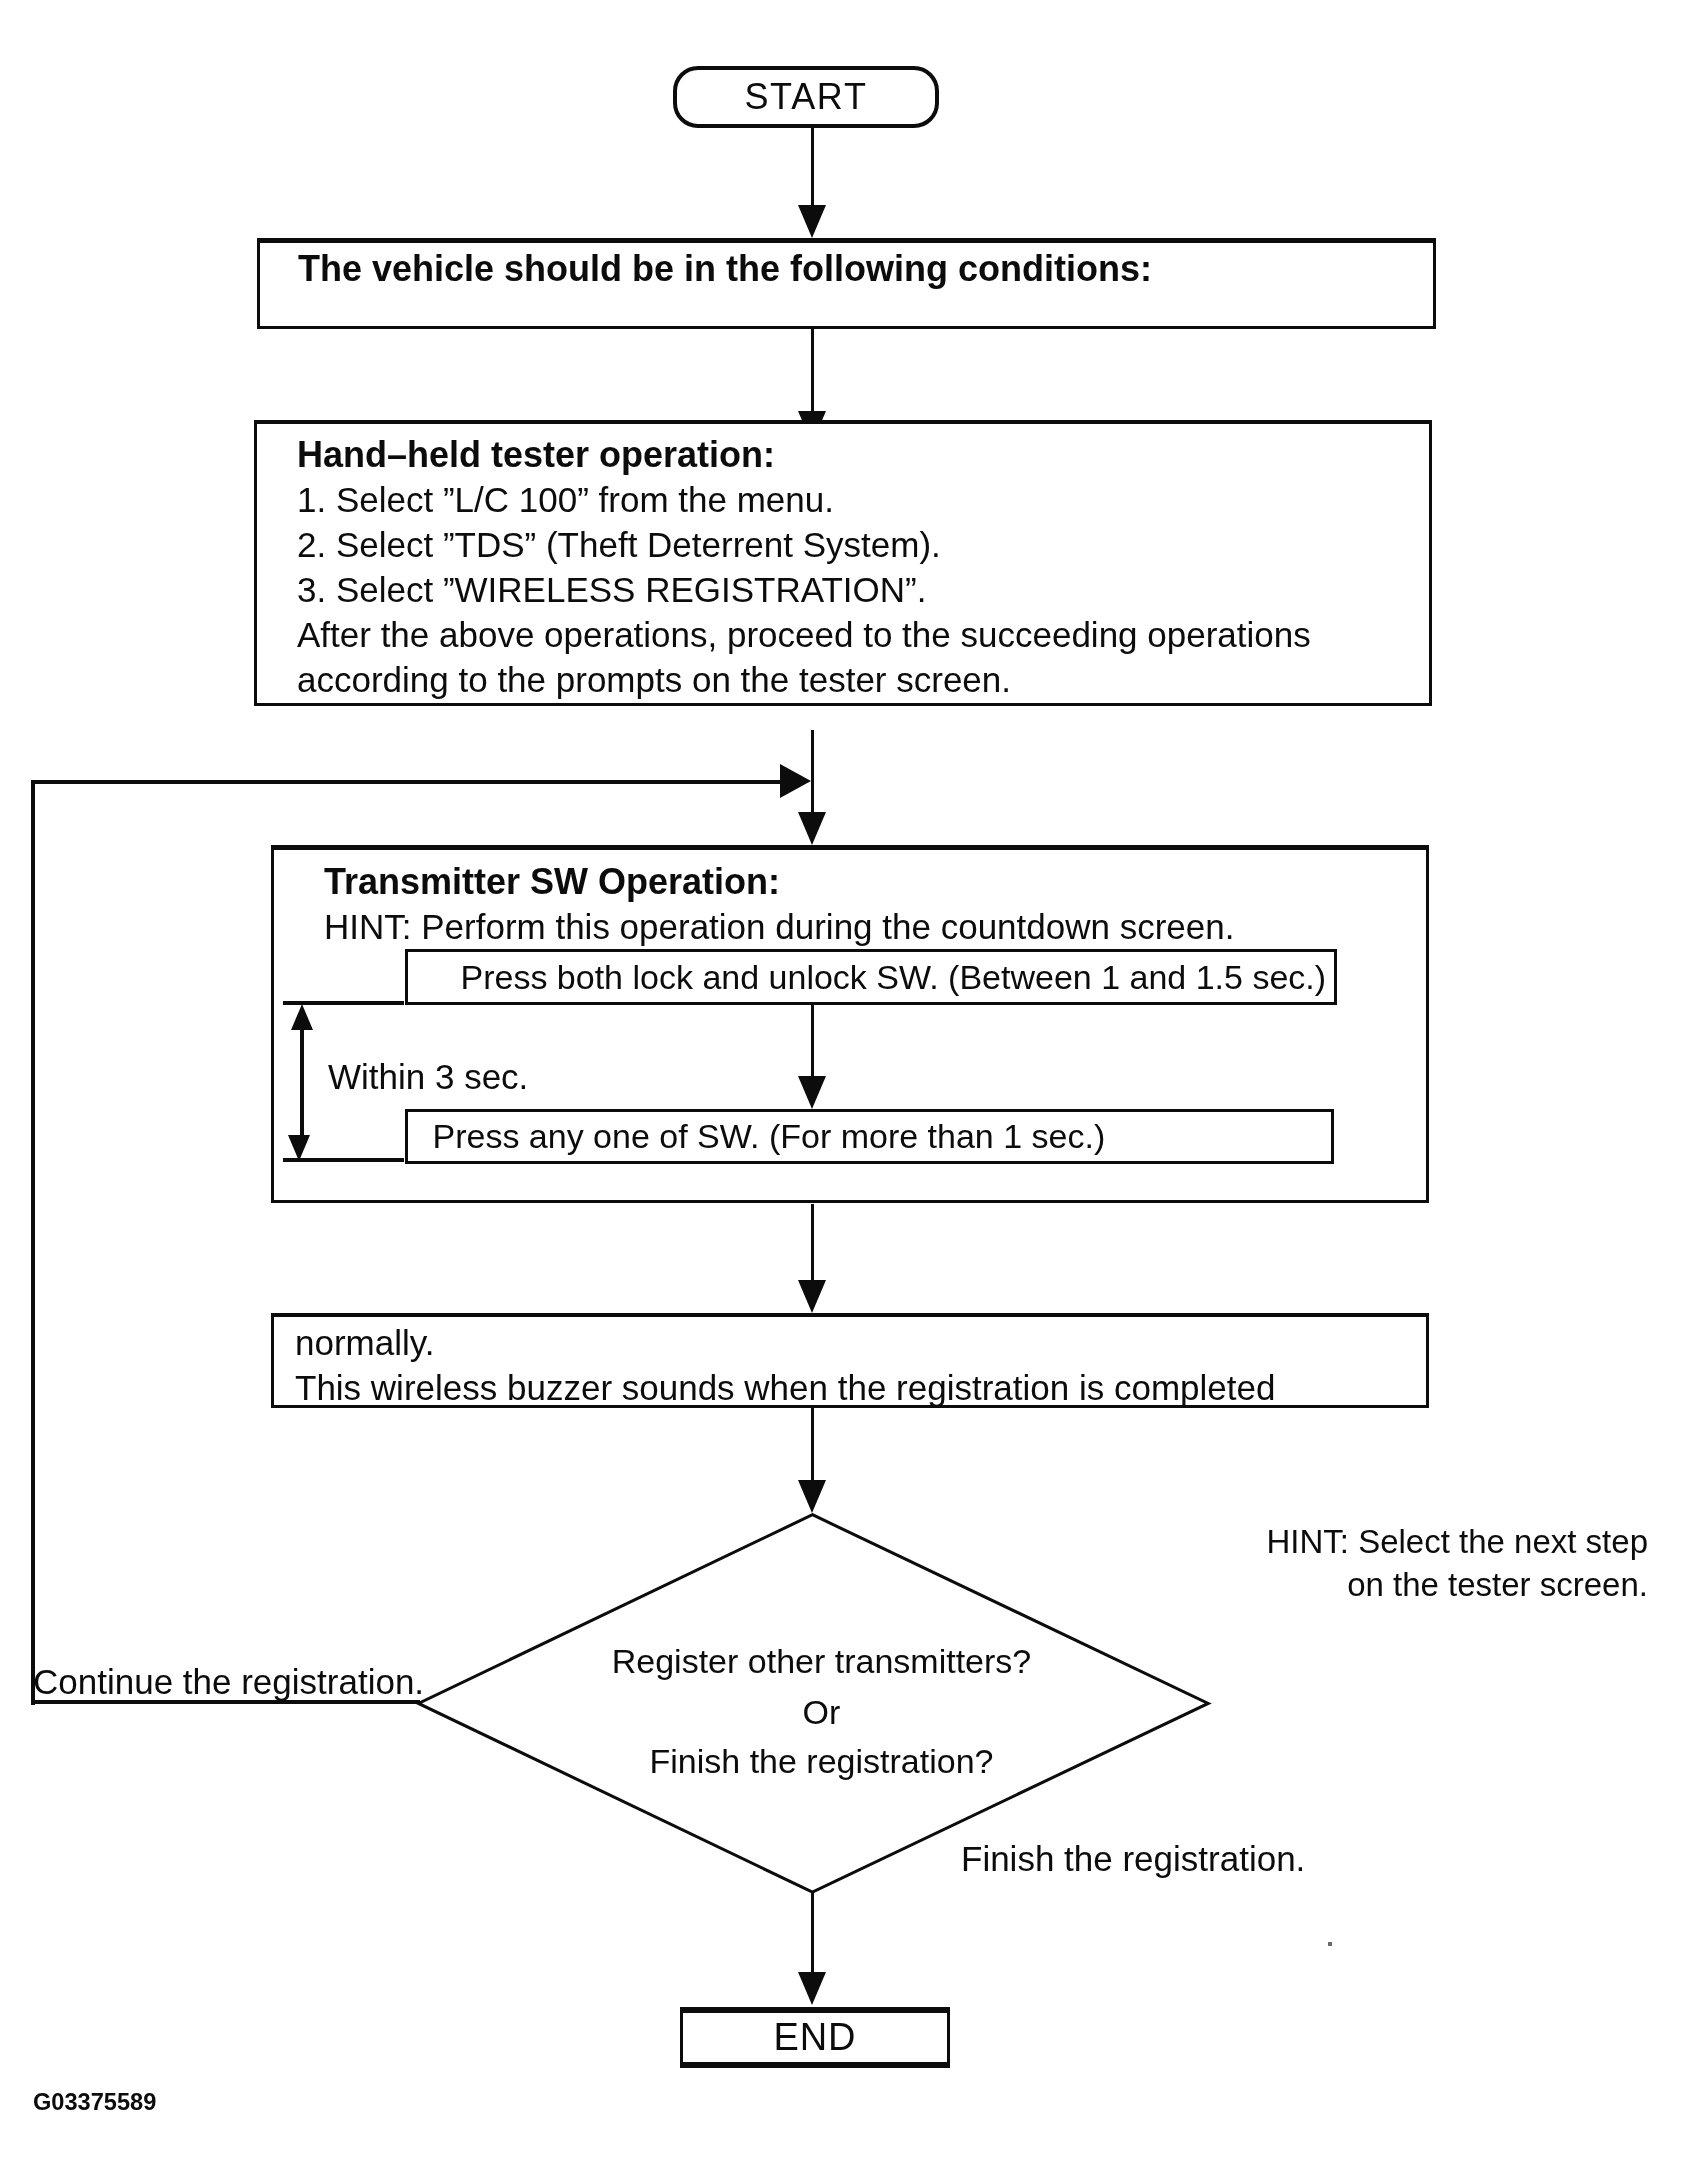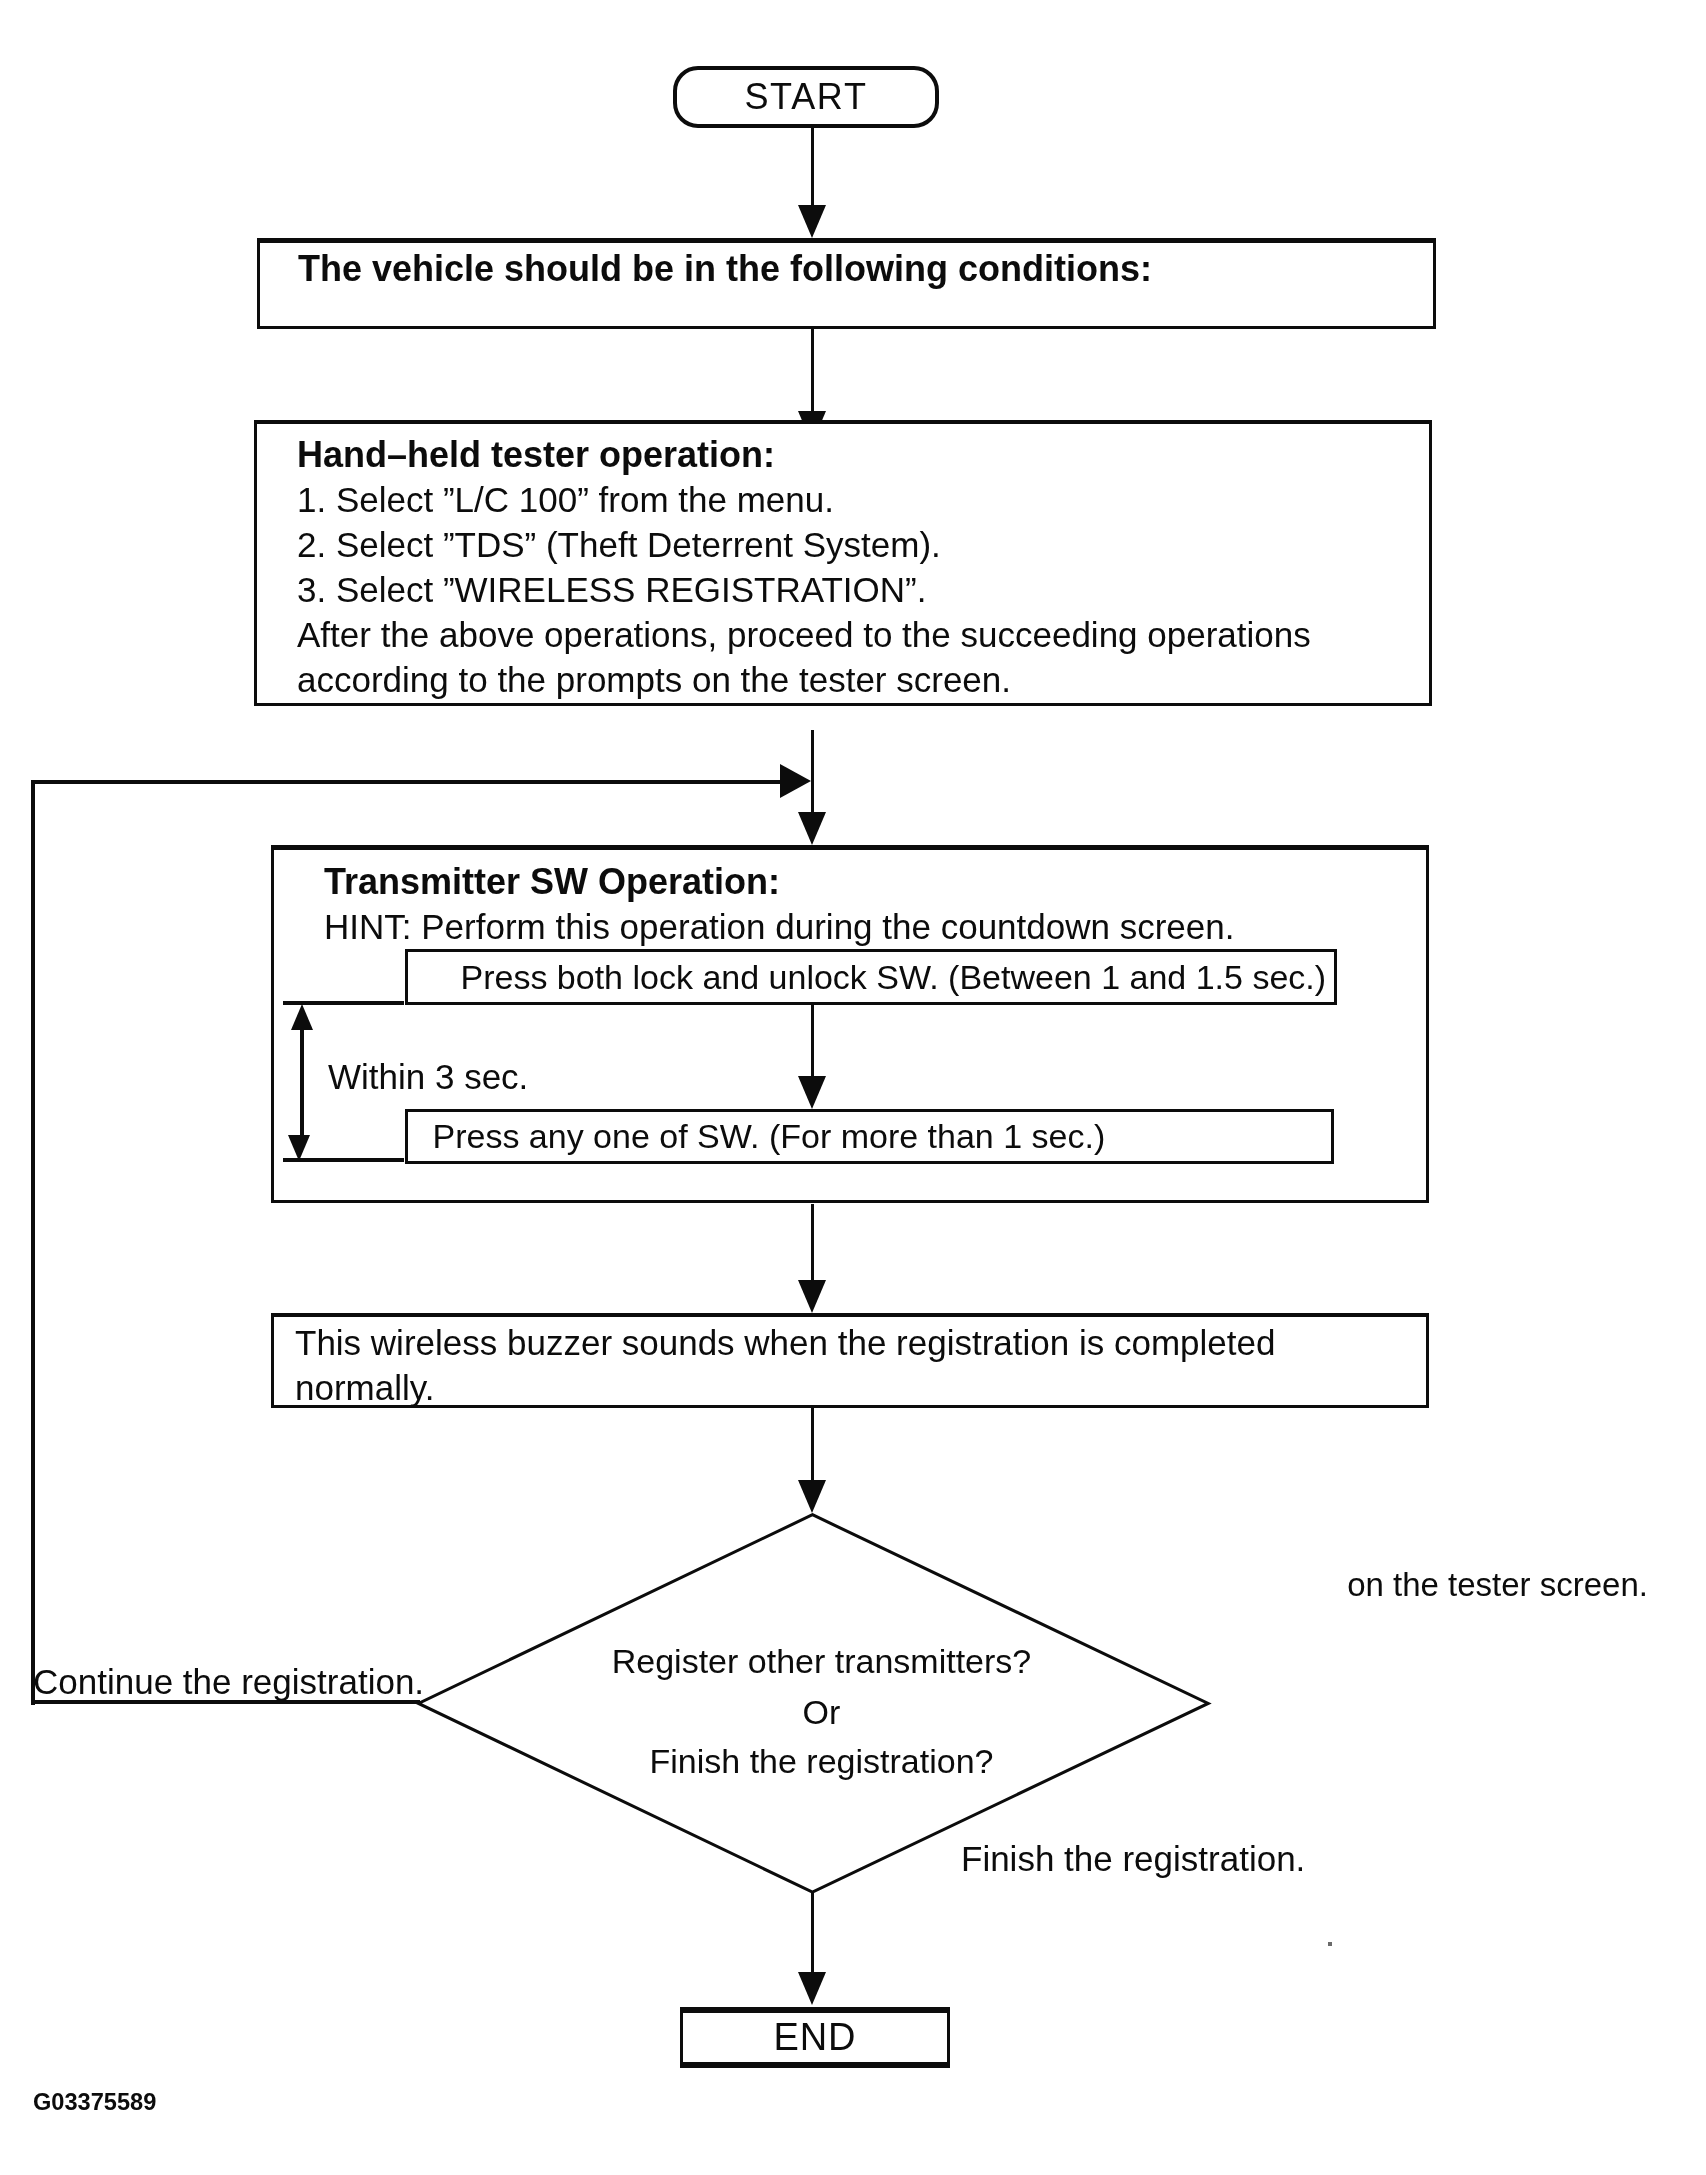--- a/index.html
+++ b/index.html
@@ -102,34 +102,35 @@
   <div class="line" style="left:300px;top:1027px;width:3.5px;height:112px;"></div>
   <div class="arrow-down" style="left:288px;top:1135px;border-left-width:11.4px;border-right-width:11.4px;border-top-width:26px;"></div>
   <div class="txt body-text" style="left:328px;top:1057px;">Within 3 sec.</div>
 
   <div class="box" style="left:405px;top:1109px;width:929px;height:55px;display:flex;align-items:center;">
     <span class="txt" style="position:static;font-size:34px;padding-left:24.5px;">Press any one of SW. (For more than 1 sec.)</span>
   </div>
 
   <div class="box" style="left:271px;top:1313px;width:1158px;height:95px;border-top-width:4.4px;">
     <div style="padding:2.6px 0 0 21px;line-height:45px;">
+      <div class="body-text">normally.</div>
       <div class="body-text">This wireless buzzer sounds when the registration is completed</div>
-      <div class="body-text">normally.</div>
     </div>
   </div>
 
   <svg class="overlay" width="1707" height="2176" viewBox="0 0 1954 2491">
     <polygon points="930,1734 1383,1950 930,2166 479,1950" fill="#ffffff" stroke="#0c0c0c" stroke-width="3.5"></polygon>
   </svg>
 
   <div class="txt" style="left:472px;top:1642px;width:699px;text-align:center;font-size:34px;">Register other transmitters?</div>
   <div class="txt" style="left:472px;top:1693px;width:699px;text-align:center;font-size:34px;">Or</div>
   <div class="txt" style="left:472px;top:1742px;width:699px;text-align:center;font-size:34px;">Finish the registration?</div>
 
   <div class="txt body-text" style="left:33px;top:1662px;">Continue the registration.</div>
+  <div class="txt" style="left:1223px;top:1520px;width:425px;text-align:right;font-size:33px;line-height:44px;">HINT: Select the next step</div>
   <div class="txt" style="left:1223px;top:1563px;width:425px;text-align:right;font-size:33px;line-height:44px;">on the tester screen.</div>
   <div class="txt body-text" style="left:961px;top:1839px;">Finish the registration.</div>
 
   <div class="box center-label" style="left:680px;top:2007px;width:270px;height:61px;border-top-width:6.1px;border-bottom-width:6.1px;">
     <span class="txt" style="position:static;font-size:38px;letter-spacing:0.9px;">END</span>
   </div>
 
   <div class="txt bold" style="left:33px;top:2089px;font-size:23.6px;">G03375589</div>
 
   <div style="position:absolute;left:1328px;top:1942px;width:4.4px;height:3.5px;background:#6a6a6a;"></div>

